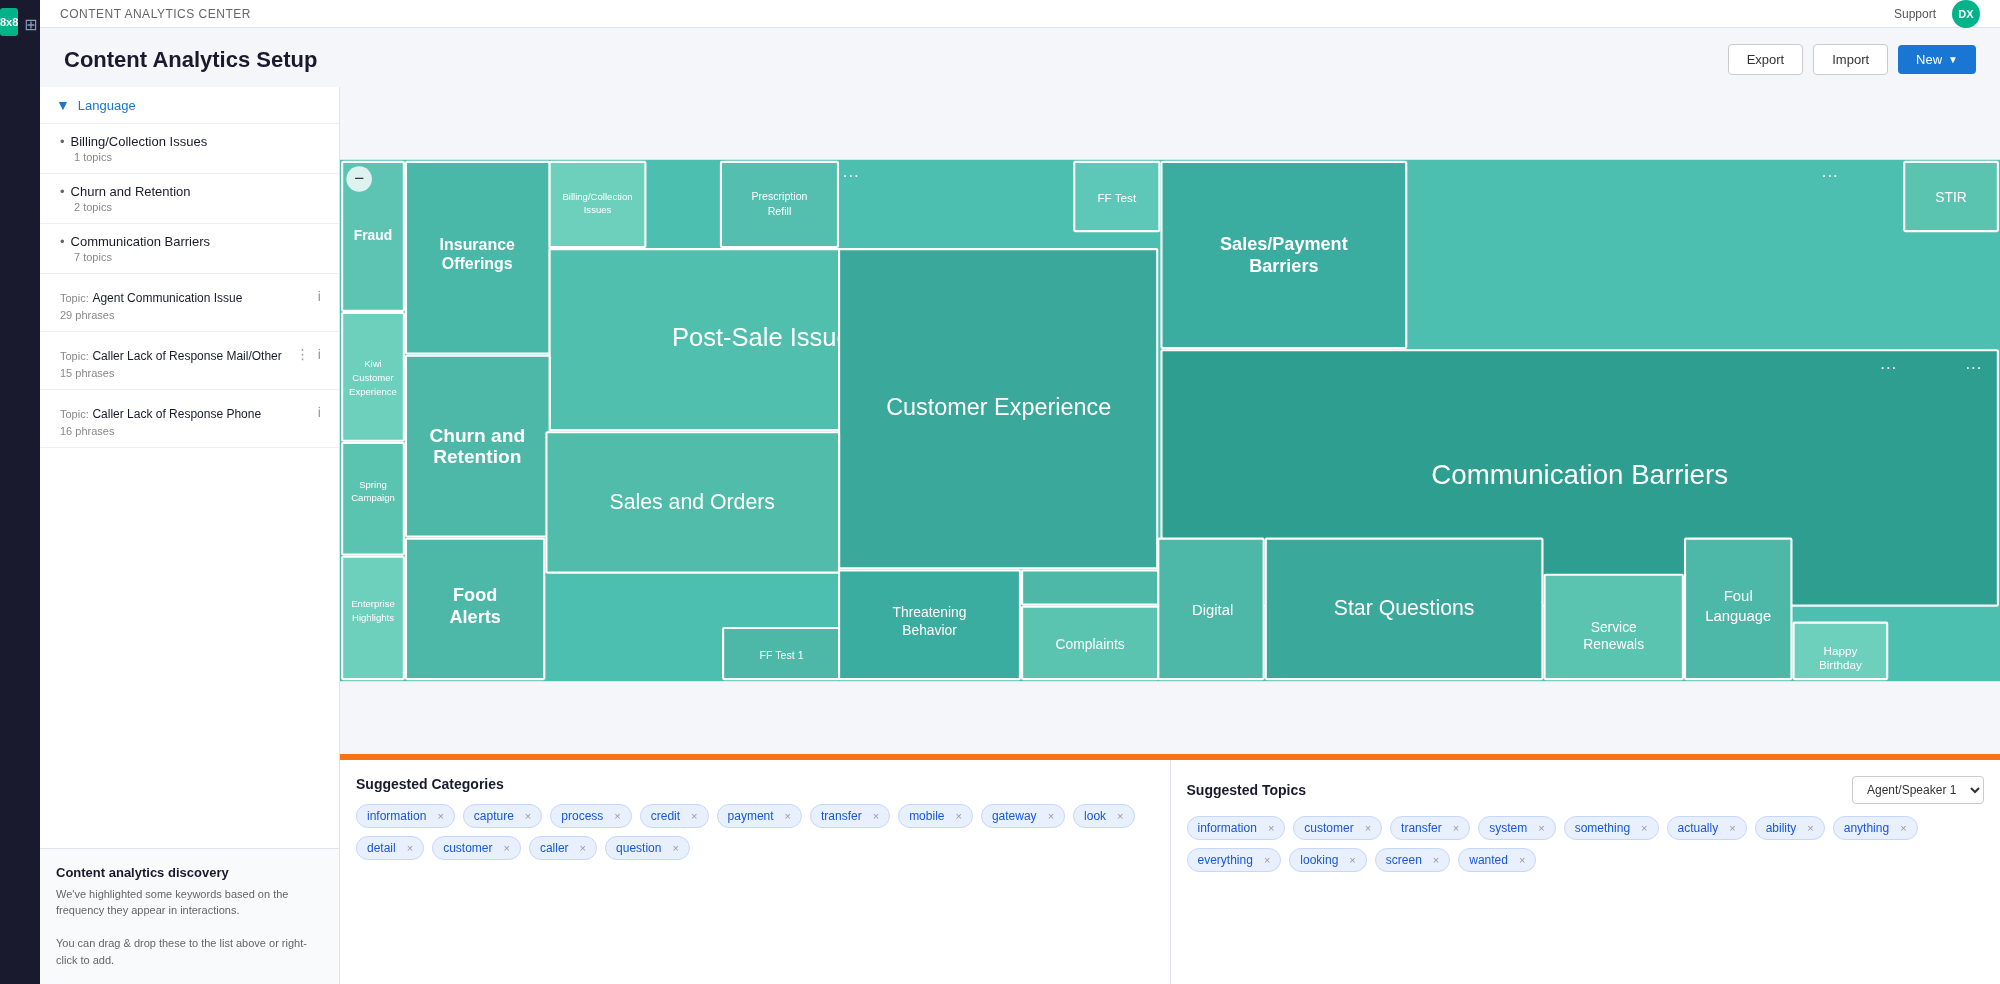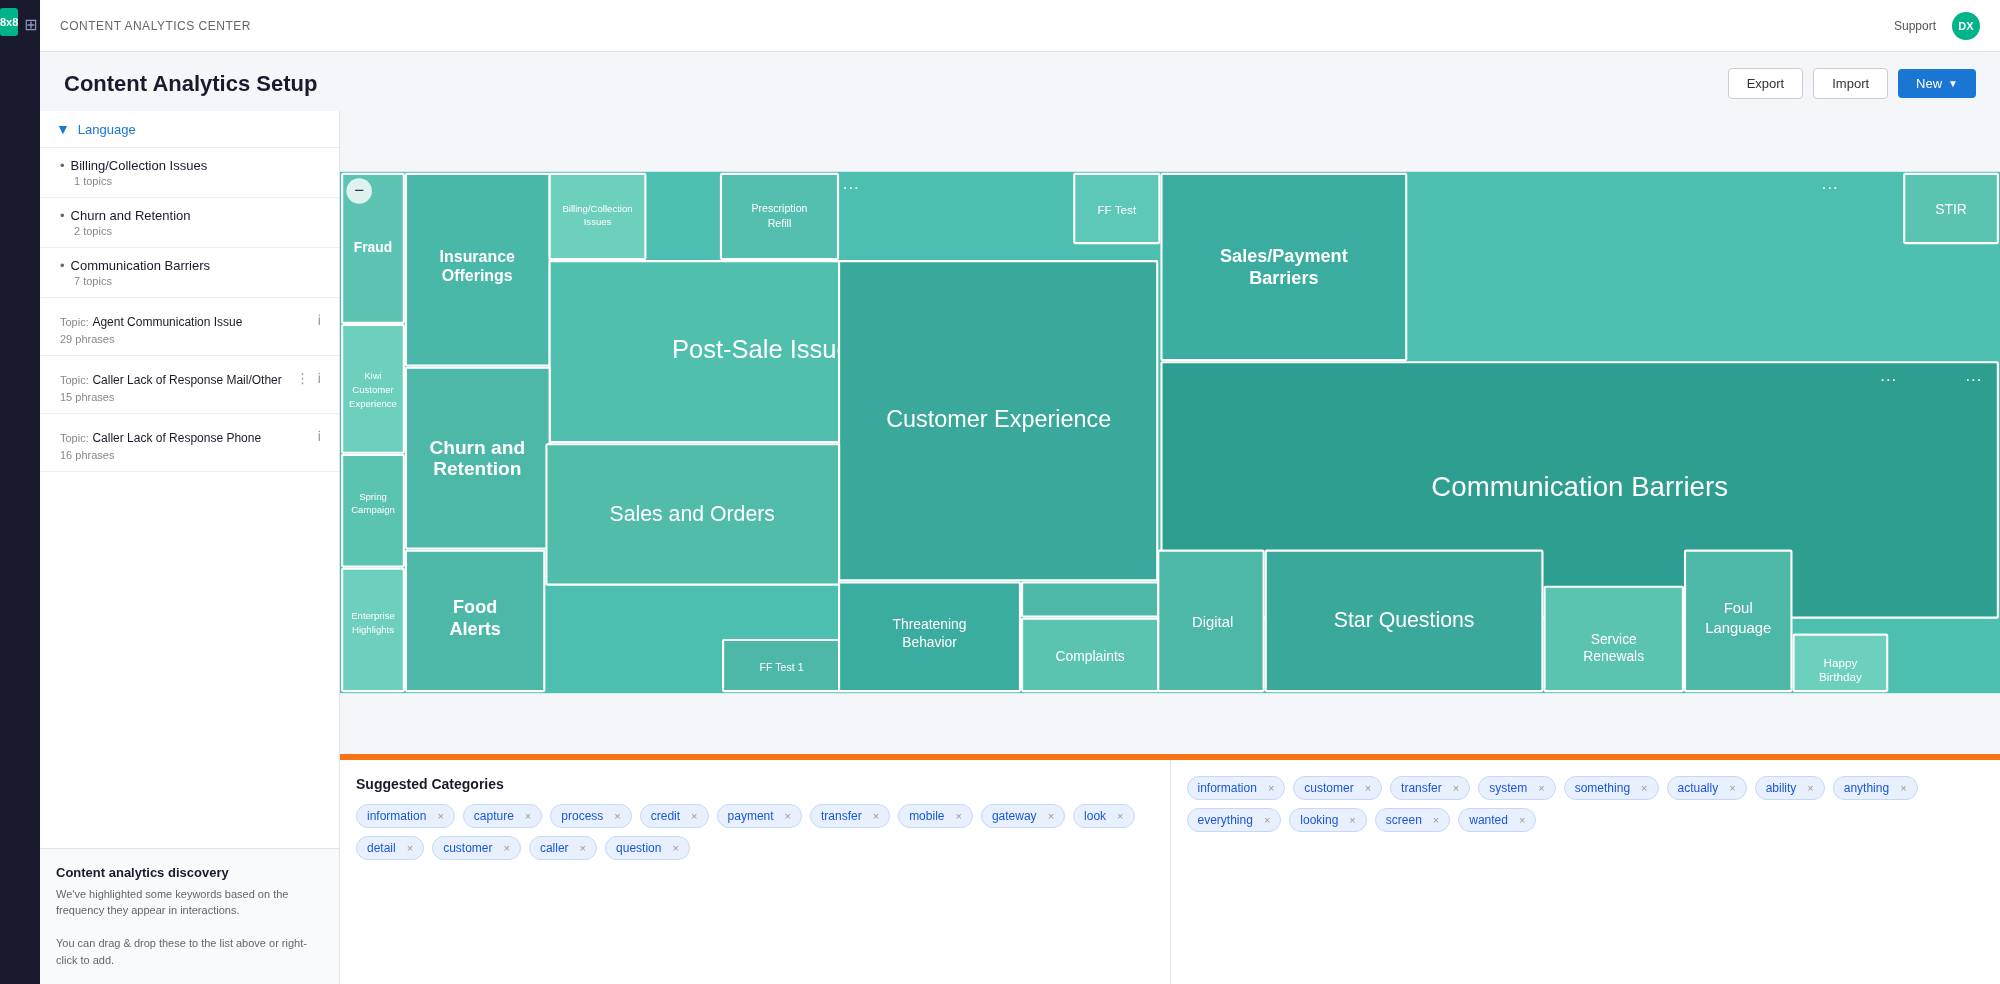--- a/index.html
+++ b/index.html
@@ -48,21 +48,21 @@
       display: flex;
       flex-direction: column;
       overflow: hidden;
     }
 
     
     #top-bar {
       background: white;
       border-bottom: 1px solid #e0e4ea;
       padding: 0 20px;
-      height: 52px;
+      height: 28px;
       display: flex;
       align-items: center;
       flex-shrink: 0;
     }
     #top-bar-title {
       font-size: 12px;
       color: #666;
       letter-spacing: 0.5px;
       text-transform: uppercase;
       flex: 1;
@@ -622,20 +622,28 @@
                 <span class="tag-x">×</span>
               </div>
               <div class="tag">
                 <span>question</span>
                 <span class="tag-x">×</span>
               </div>
             </div>
           </div>
 
           <div class="bottom-panel">
+            <div class="bottom-panel-header">
+              <div class="bottom-panel-title">Suggested Topics</div>
+              <select class="dropdown-select" value="Agent/Speaker 1">
+                <option>Agent/Speaker 1</option>
+                <option>Agent/Speaker 2</option>
+                <option>All</option>
+              </select>
+            </div>
             <div class="tags-container">
               <div class="tag">
                 <span>information</span>
                 <span class="tag-x">×</span>
               </div>
               <div class="tag">
                 <span>customer</span>
                 <span class="tag-x">×</span>
               </div>
               <div class="tag">

